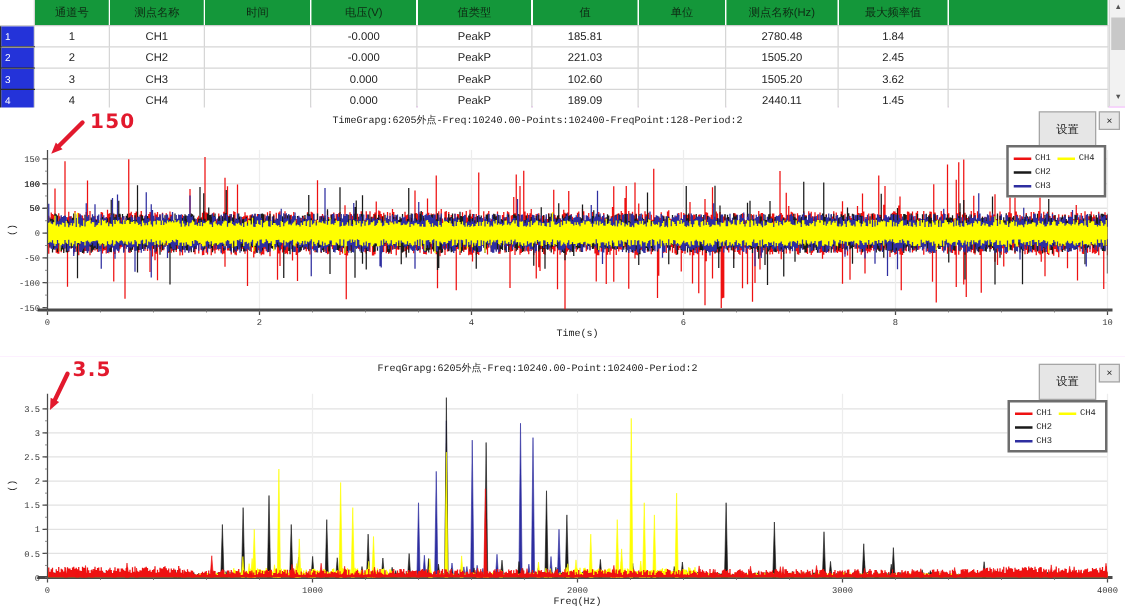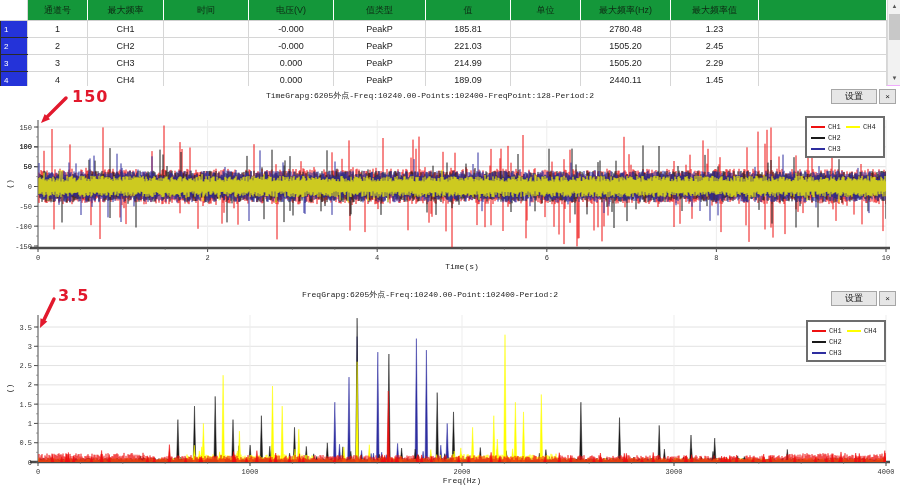--- a/index.html
+++ b/index.html
@@ -23,21 +23,21 @@
   .sarrow.down{bottom:0;}
   .sthumb{position:absolute;left:1px;top:14px;width:11px;height:26px;background:#c8c8c8;}
 
   
   .panel{position:absolute;left:0;width:900px;background:#fff;}
   #panelTime{top:86px;height:199px;}
   #panelFreq{top:285px;height:200px;}
   .panel svg{position:absolute;left:0;top:0;}
   .btn{position:absolute;background:#e6e6e6;border:1px solid #a6a6a6;font-size:9px;
      font-family:"Liberation Sans",sans-serif;color:#222;padding:0;cursor:pointer;}
-  .btn.settings{width:46px;height:15px;right:23px;}
+  .btn.settings{width:46px;height:29px;right:23px;}
   .btn.close{width:17px;height:15px;right:4px;font-size:8px;}
   #panelTime .btn{top:3px;}
   #panelFreq .btn{top:6px;}
   .annotation{position:absolute;color:var(--red);font-weight:bold;font-size:16px;
      font-family:"DejaVu Sans",sans-serif;letter-spacing:1px;}
   .legend{position:absolute;border:2px solid #6d6d6d;background:#fff;
      display:grid;grid-template-rows:repeat(3,11px);grid-auto-flow:column;grid-auto-columns:35px;
      padding:3px 2px 2px 4px;font-size:7px;font-family:"Liberation Mono",monospace;color:#222;}
   #panelTime .legend{left:805px;top:30px;}
   #panelFreq .legend{left:806px;top:35px;}
@@ -61,43 +61,43 @@
           <col style="width: 85px;">
           <col style="width: 70px;">
           <col style="width: 90px;">
           <col style="width: 88px;">
           <col style="width: 128px;">
         </colgroup>
       <thead>
           <tr id="theadRow">
             <th class="corner"></th>
             <th>通道号</th>
-            <th>最大频率</th>
+            <th>测点名称</th>
             <th>时间</th>
             <th>电压(V)</th>
             <th>值类型</th>
             <th>值</th>
             <th>单位</th>
-            <th>最大频率(Hz)</th>
+            <th>测点名称(Hz)</th>
             <th>最大频率值</th>
             <th></th>
           </tr>
         </thead>
       <tbody id="tbody">
           <tr>
             <td class="rowno">1</td>
             <td>1</td>
             <td>CH1</td>
             <td></td>
             <td>-0.000</td>
             <td>PeakP</td>
             <td>185.81</td>
             <td></td>
             <td>2780.48</td>
-            <td>1.23</td>
+            <td>1.84</td>
             <td></td>
           </tr>
           <tr>
             <td class="rowno">2</td>
             <td>2</td>
             <td>CH2</td>
             <td></td>
             <td>-0.000</td>
             <td>PeakP</td>
             <td>221.03</td>
@@ -106,24 +106,24 @@
             <td>2.45</td>
             <td></td>
           </tr>
           <tr>
             <td class="rowno">3</td>
             <td>3</td>
             <td>CH3</td>
             <td></td>
             <td>0.000</td>
             <td>PeakP</td>
-            <td>214.99</td>
+            <td>102.60</td>
             <td></td>
             <td>1505.20</td>
-            <td>2.29</td>
+            <td>3.62</td>
             <td></td>
           </tr>
           <tr>
             <td class="rowno">4</td>
             <td>4</td>
             <td>CH4</td>
             <td></td>
             <td>0.000</td>
             <td>PeakP</td>
             <td>189.09</td>

